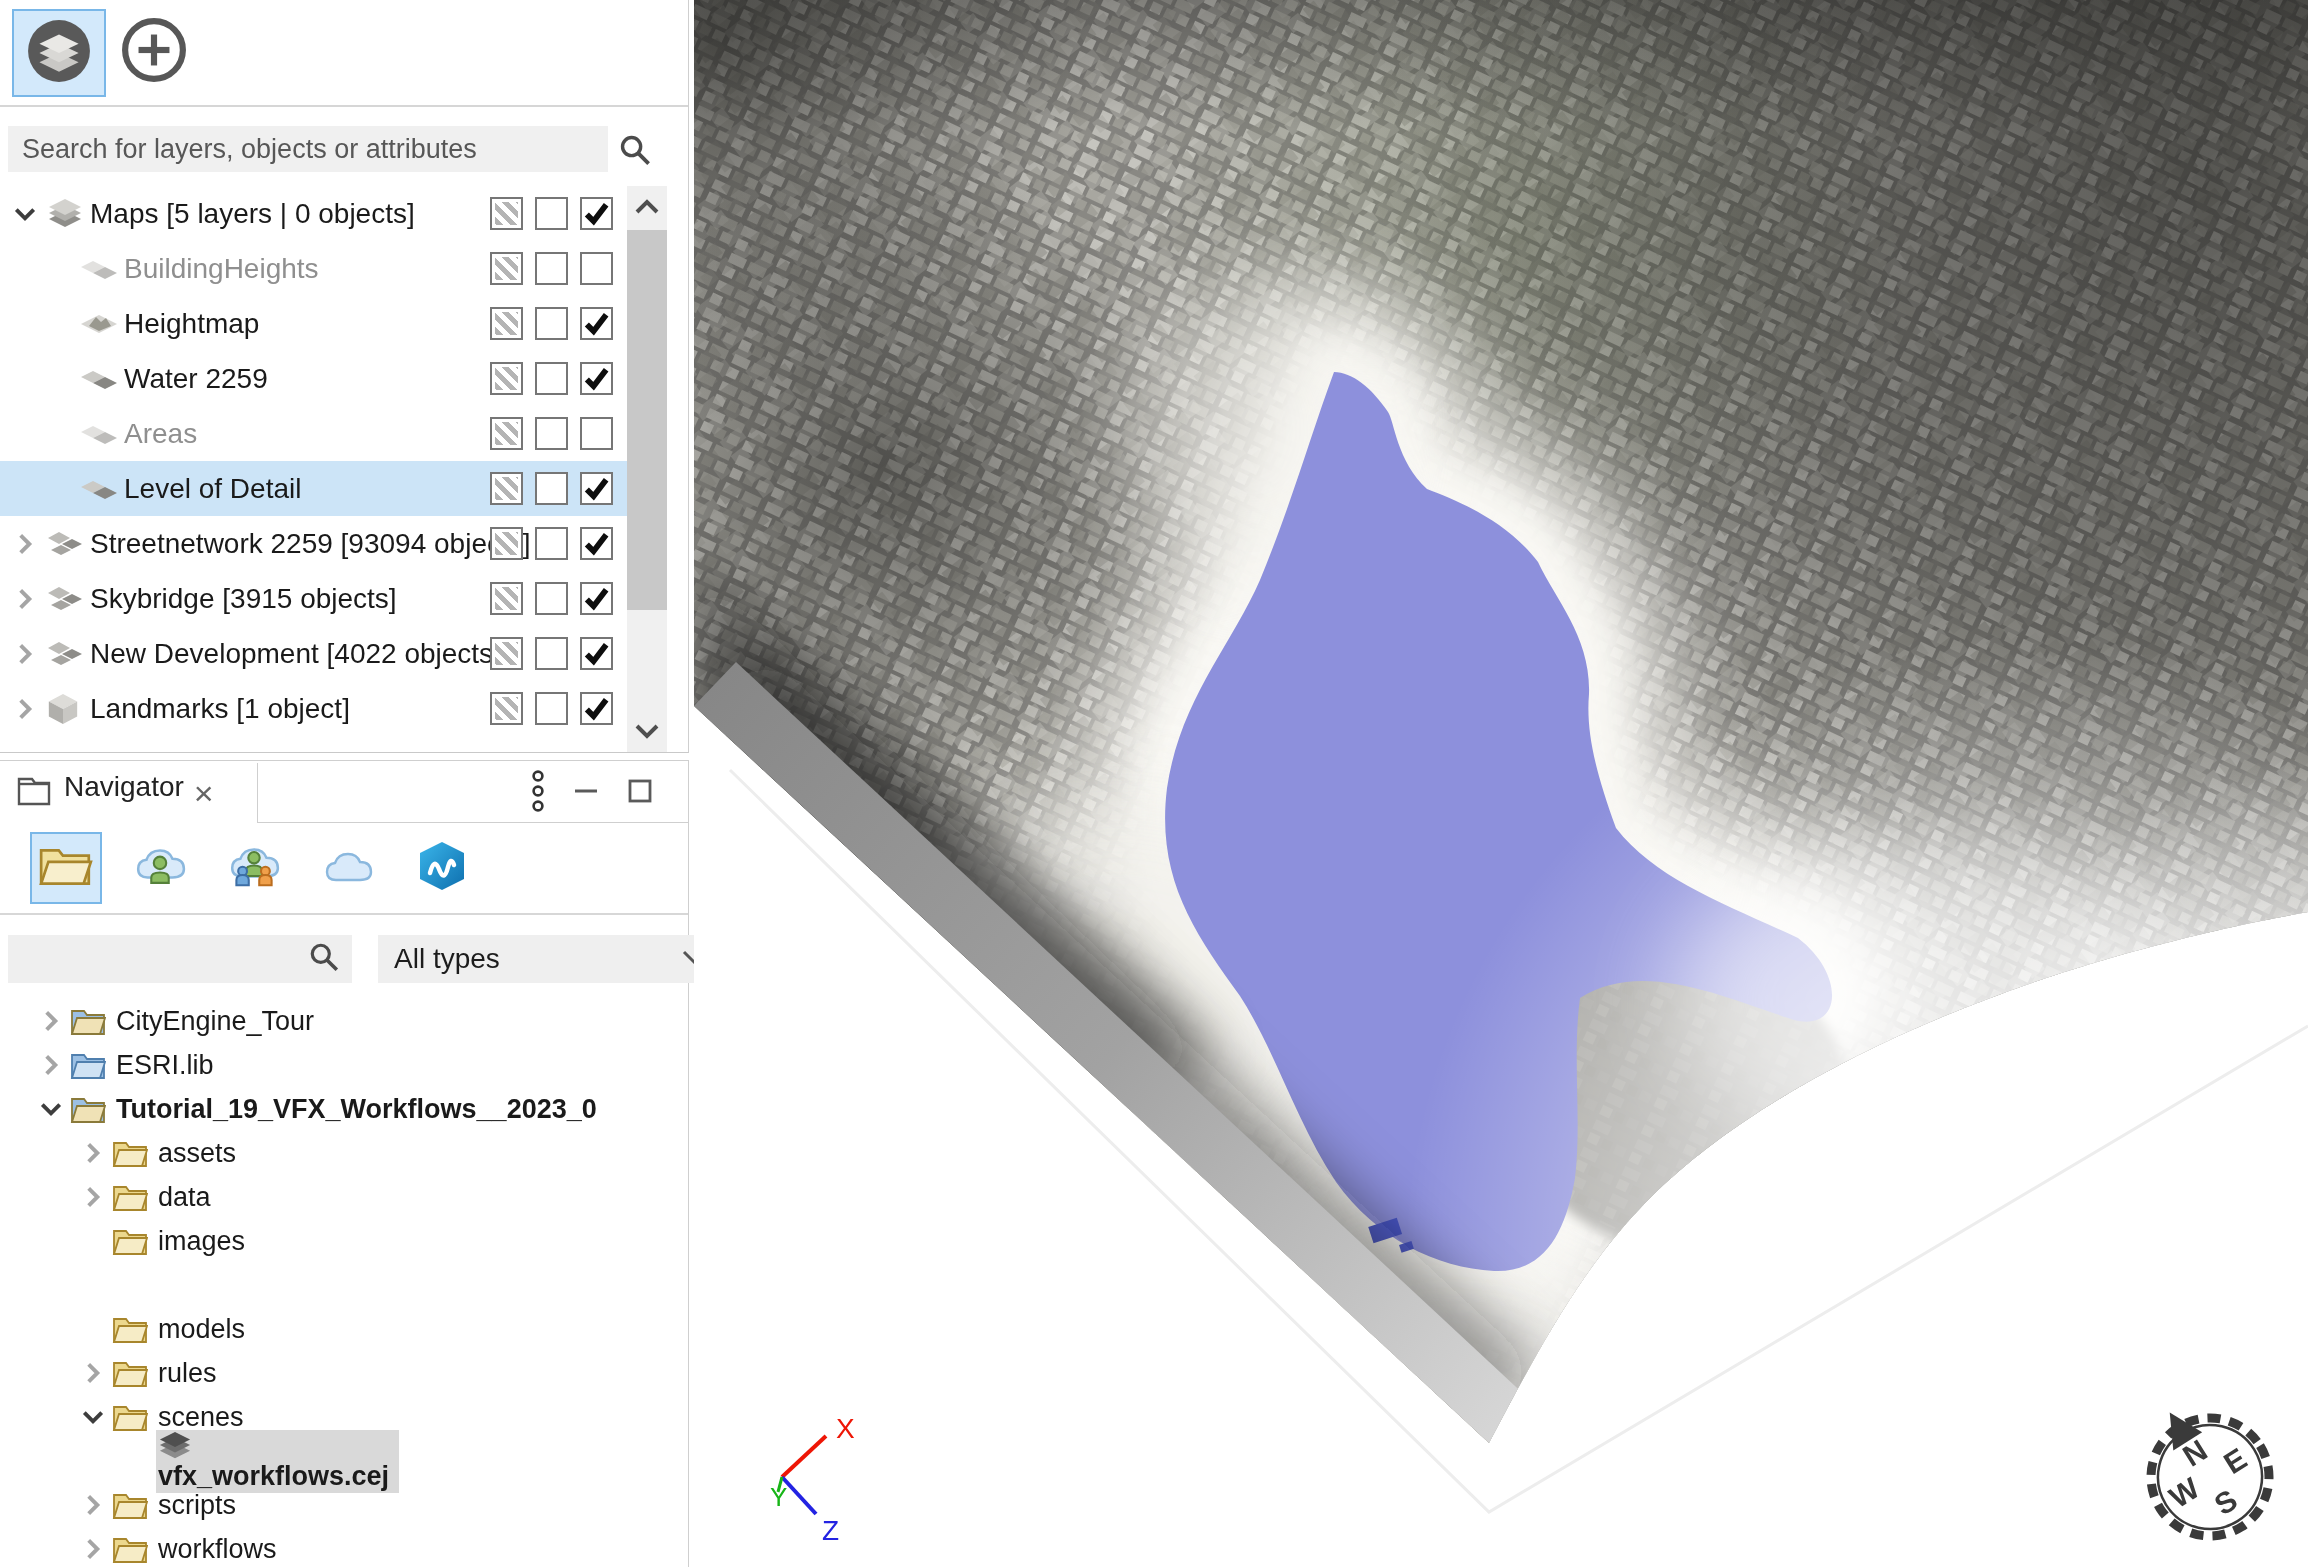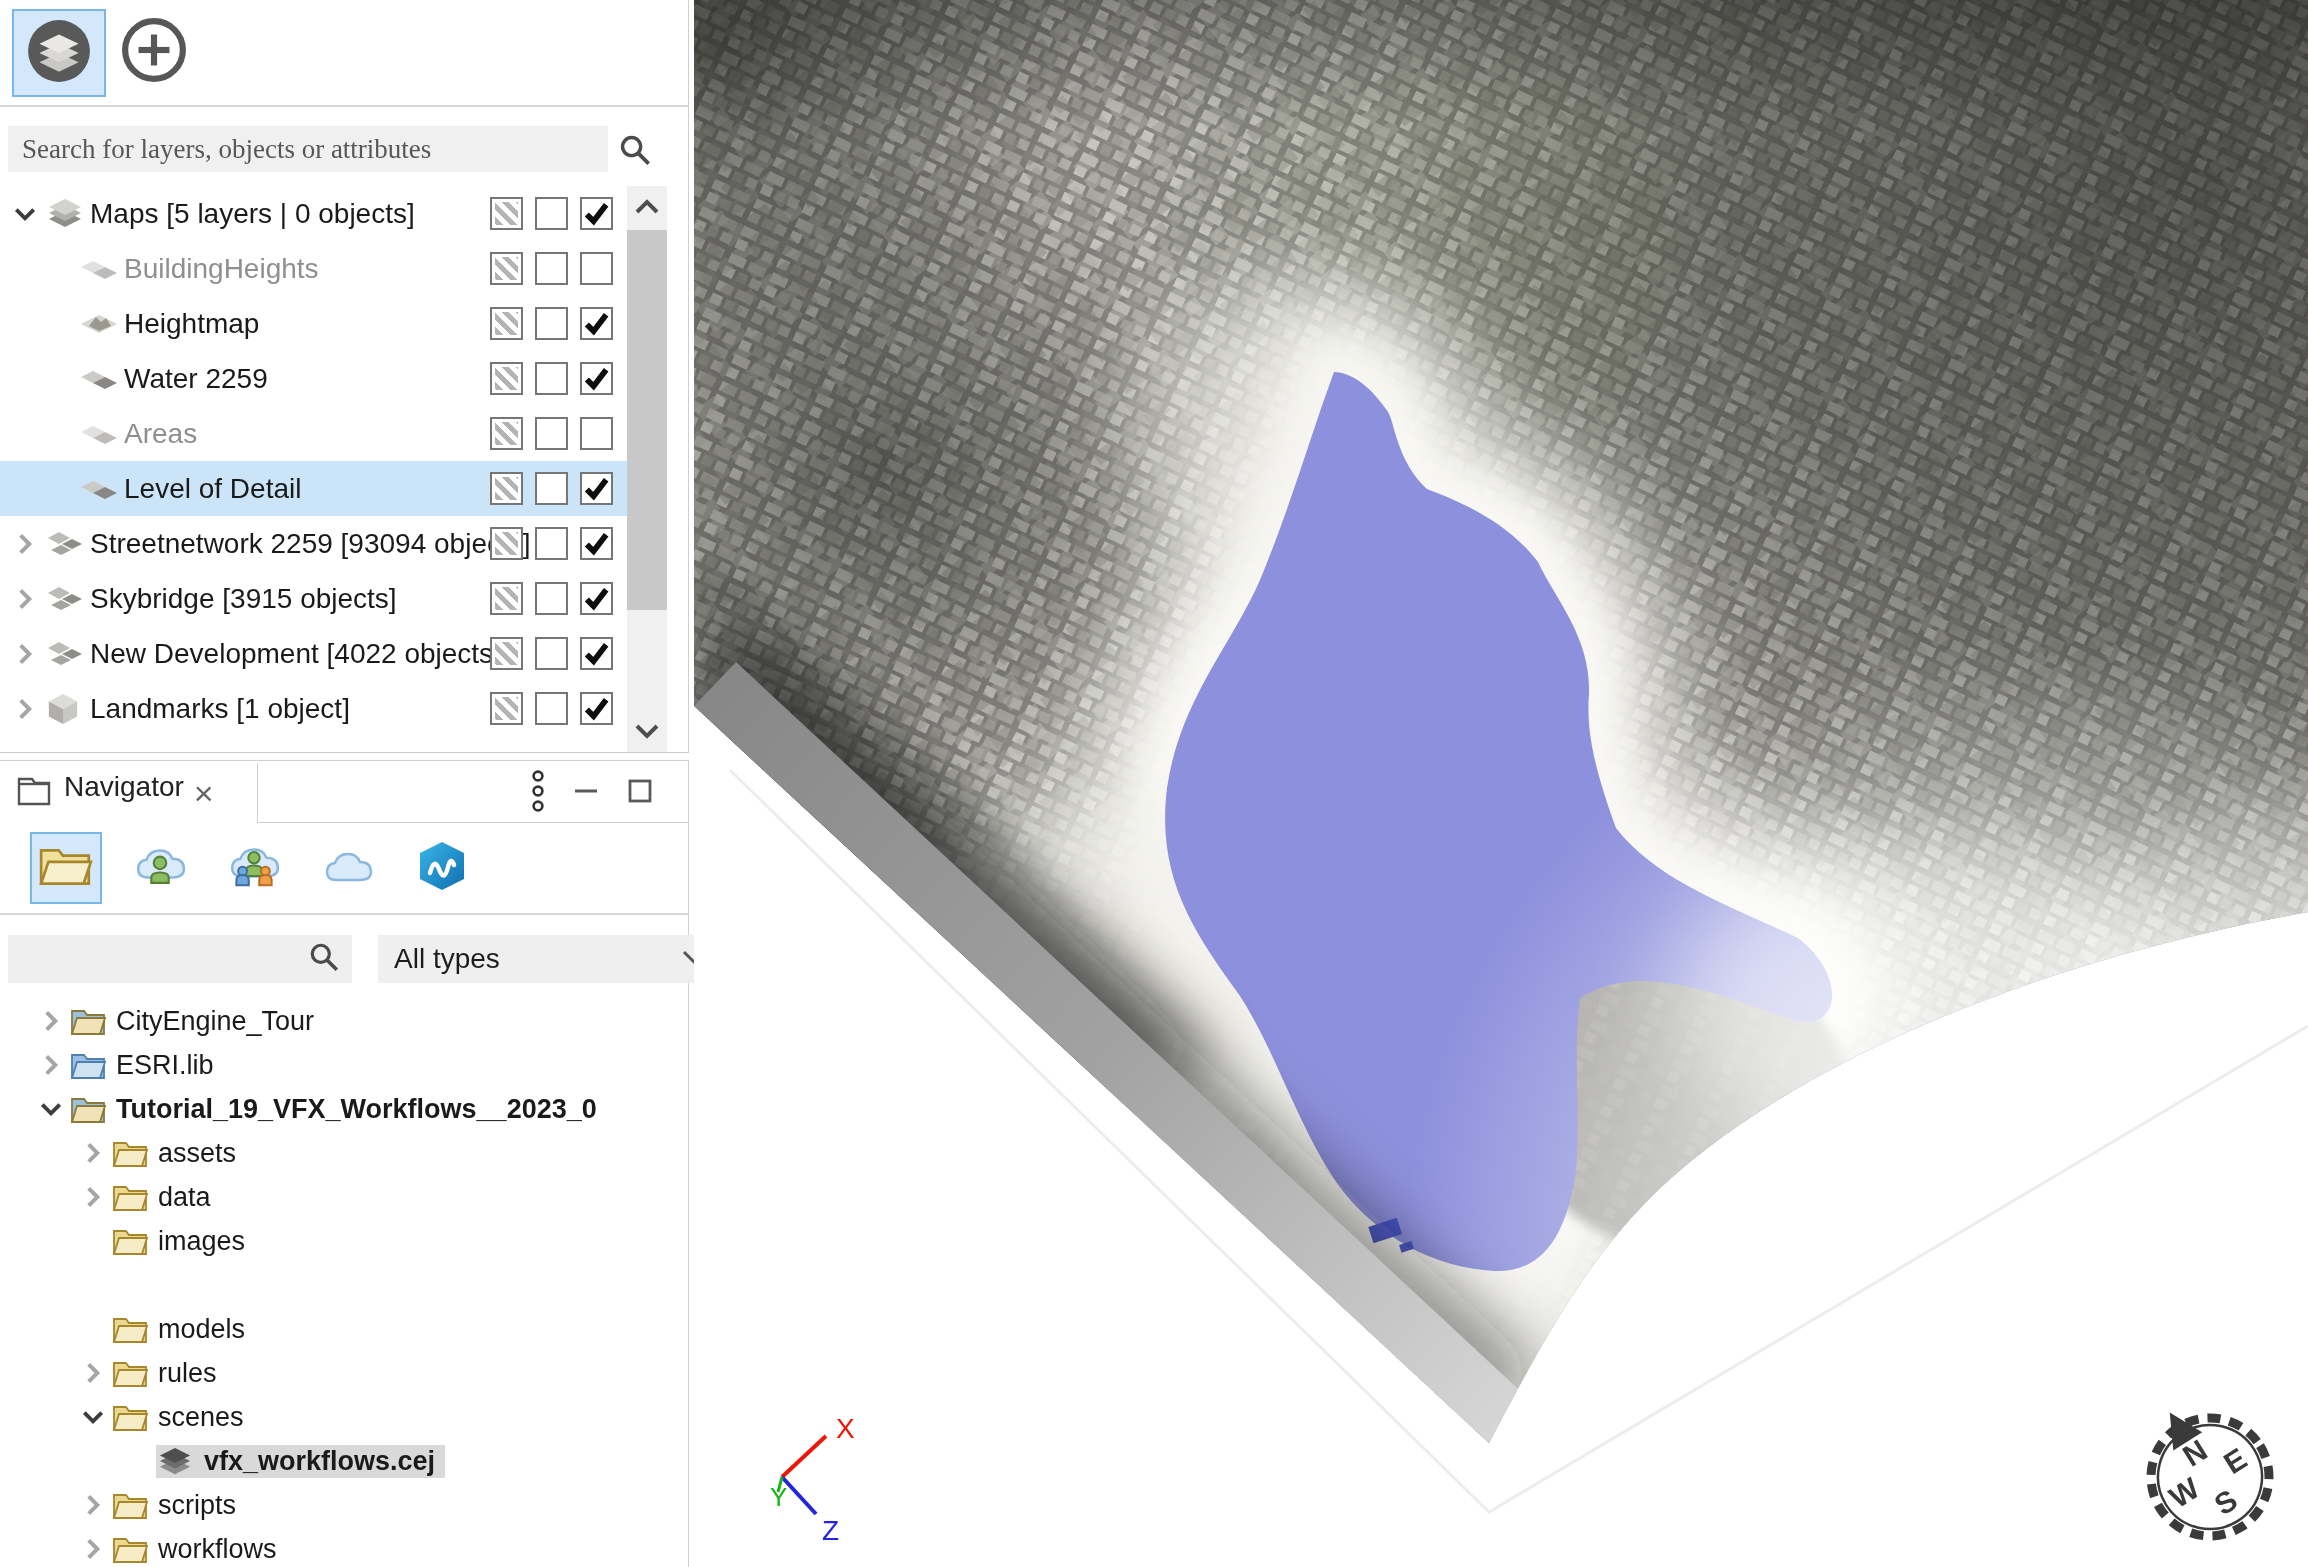--- a/index.html
+++ b/index.html
@@ -5,21 +5,21 @@
   html,body{margin:0;padding:0;background:#fff;}
   .app{position:relative;width:2308px;height:1567px;background:#ffffff;overflow:hidden;
        font-family:"Liberation Sans",sans-serif;color:#1a1a1a;}
   .abs{position:absolute;}
   
   .panel-top{left:0;top:0;width:688px;height:752px;background:#fff;border-right:1px solid #cfcfcf;border-bottom:1px solid #c9c9c9;}
   .sc-toolbar{left:0;top:0;width:688px;height:105px;border-bottom:2px solid #d6d6d6;}
   .btn-lay{left:12px;top:9px;width:90px;height:84px;background:#d3e9fb;border:2px solid #79b7e8;display:flex;align-items:center;justify-content:center;}
   .btn-add{left:120px;top:18px;width:68px;height:68px;display:flex;align-items:center;justify-content:center;background:#fff;}
   .sc-search{left:8px;top:126px;width:600px;height:46px;background:#f0f0f0;border:none;outline:none;
-             font-family:Liberation Serif, serif;font-size:27px;color:#444;padding:0 14px;box-sizing:border-box;}
+             font-family:Liberation Sans, sans-serif;font-size:27px;color:#444;padding:0 14px;box-sizing:border-box;}
   .sc-search::placeholder{color:#575757;}
   .sc-mag{left:618px;top:133px;width:34px;height:34px;}
   .ltree{left:0;top:186px;width:627px;height:566px;overflow:hidden;}
   .srow{position:relative;height:55px;display:flex;align-items:center;font-size:28px;padding-left:12px;}
   .srow.d1{padding-left:80px;}
   .srow.sel{background:#cce4f7;}
   .srow.dim .lbl{color:#8f8f8f;}
   .srow.dim .tico{opacity:.55;}
   .exp{width:34px;height:30px;display:inline-flex;align-items:center;flex:none;}
   .tico{width:40px;height:34px;display:inline-flex;align-items:center;margin-right:4px;flex:none;}
@@ -42,21 +42,21 @@
   .nav-search{left:8px;top:174px;width:344px;height:48px;background:#efefef;display:flex;align-items:center;justify-content:flex-end;padding-right:12px;box-sizing:border-box;}
   .nav-search input{border:none;outline:none;background:transparent;flex:1;font-size:26px;font-family:"Liberation Sans",sans-serif;}
   .typebox{left:378px;top:174px;width:348px;height:48px;background:#efefef;display:flex;align-items:center;font-size:28px;color:#1d1d1d;padding:0 16px;box-sizing:border-box;}
   .typebox .tv{flex:1;}
   .ntree{left:16px;top:238px;width:688px;height:565px;overflow:hidden;padding-left:12px;}
   .nrow{height:44px;display:flex;align-items:center;font-size:27px;}
   .nrow .exp{width:32px;height:26px;}
   .nrow .fico{width:40px;height:30px;display:inline-flex;align-items:center;margin-right:6px;flex:none;}
   .nrow .nlbl{white-space:nowrap;}
   .nrow.b .nlbl{font-weight:bold;}
-  .selbox{display:inline-flex;align-items:flex-end;background:#d9d9d9;padding:1px 10px 1px 2px;}
+  .selbox{display:inline-flex;align-items:flex-start;background:#d9d9d9;padding:1px 10px 1px 2px;flex-direction:column;}
   
   .viewport{left:694px;top:0;width:1614px;height:1567px;background:#fff;}
 </style>
 </head>
 <body>
 
 <div class="app">
 
   <div class="abs panel-top">
     <div class="abs sc-toolbar"></div>

